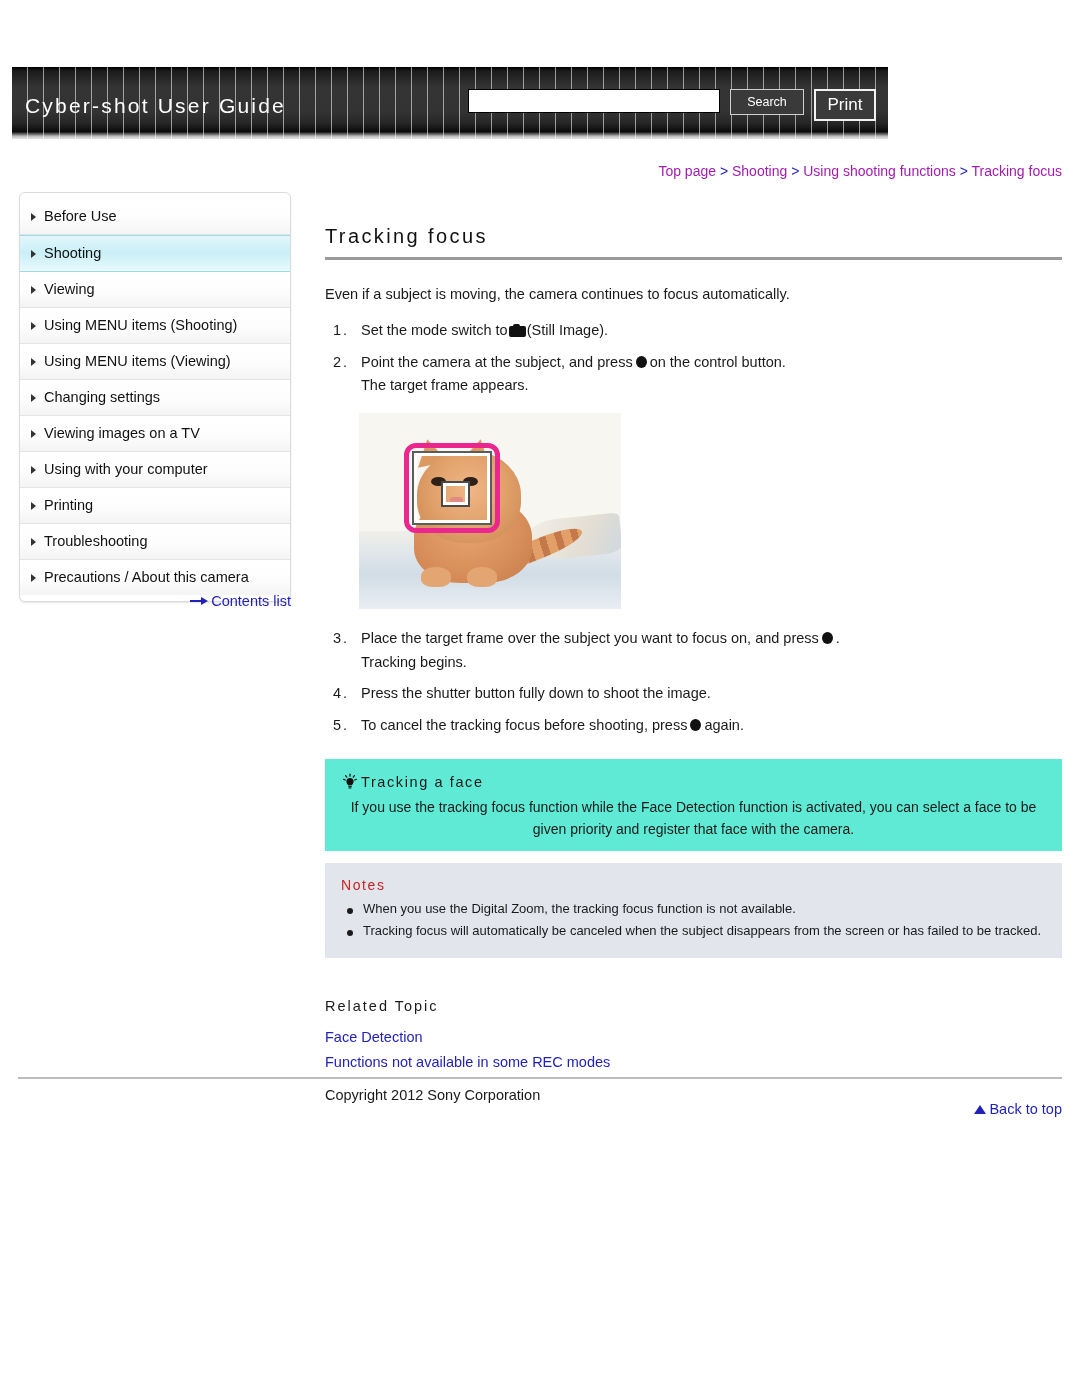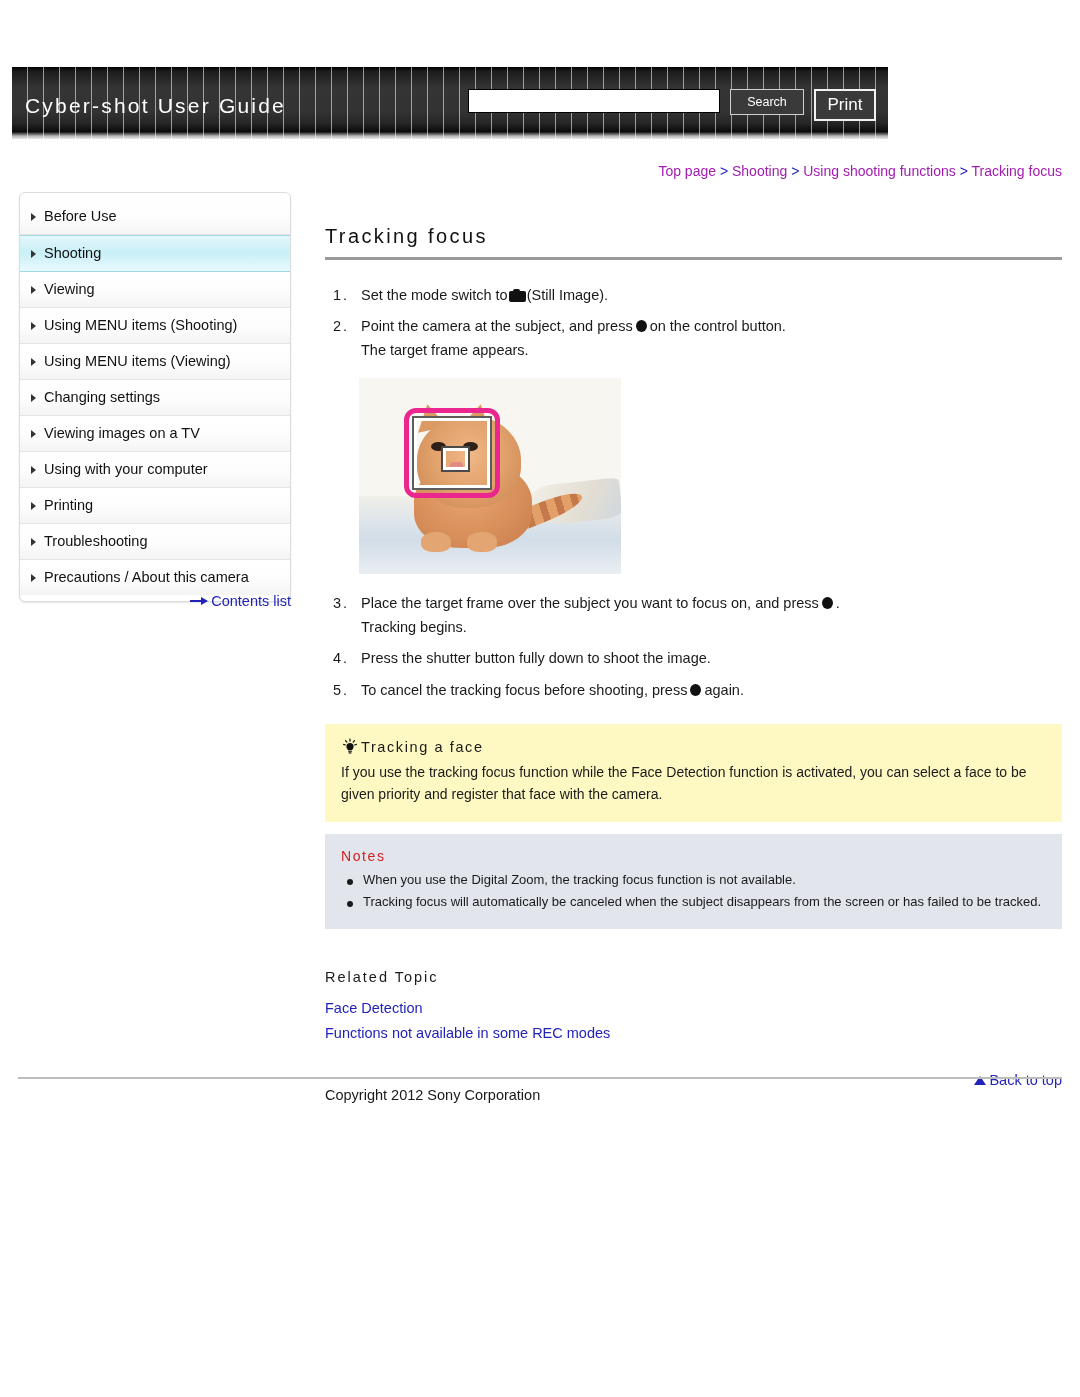--- a/index.html
+++ b/index.html
@@ -387,23 +387,24 @@
     position: absolute;
     left: 84px; top: 70px;
     width: 25px; height: 22px;
     border: 3px solid #ffffff;
     outline: 2px solid #4a4a4a;
     box-sizing: border-box;
   }
 
   
   .tipbox {
-    background: #fef9c3;
-    padding: 14px 16px 16px 16px;
+    background: #5eead4;
+    padding: 14px 16px 10px 16px;
     margin-top: 22px;
+    text-align: center;
   }
   .tip-head {
     font-size: 14.5px;
     letter-spacing: 1.6px;
     color: #1a1a1a;
     margin: 0 0 6px 0;
     display: flex;
     align-items: center;
   }
   .bulb-icon {
@@ -581,20 +582,21 @@
   <span class="sep">&gt;</span>
   <a>Using shooting functions</a>
   <span class="sep">&gt;</span>
   <a>Tracking focus</a>
 </div>
 
 <main class="content">
   <h1 class="page-title">Tracking focus</h1>
   <div class="title-rule"></div>
 
+  <p class="intro">Even if a subject is moving, the camera continues to focus automatically.</p>
 
   <ol class="steps">
     <li>
       <span class="num">1.</span>
       <span>Set the mode switch to</span><span class="icon-camera"></span><span>(Still Image).</span>
     </li>
     <li>
       <span class="num">2.</span>
       <span>Point the camera at the subject, and press</span><span class="icon-dot"></span><span>on the control button.</span>
       <span class="sub-line">The target frame appears.</span>

